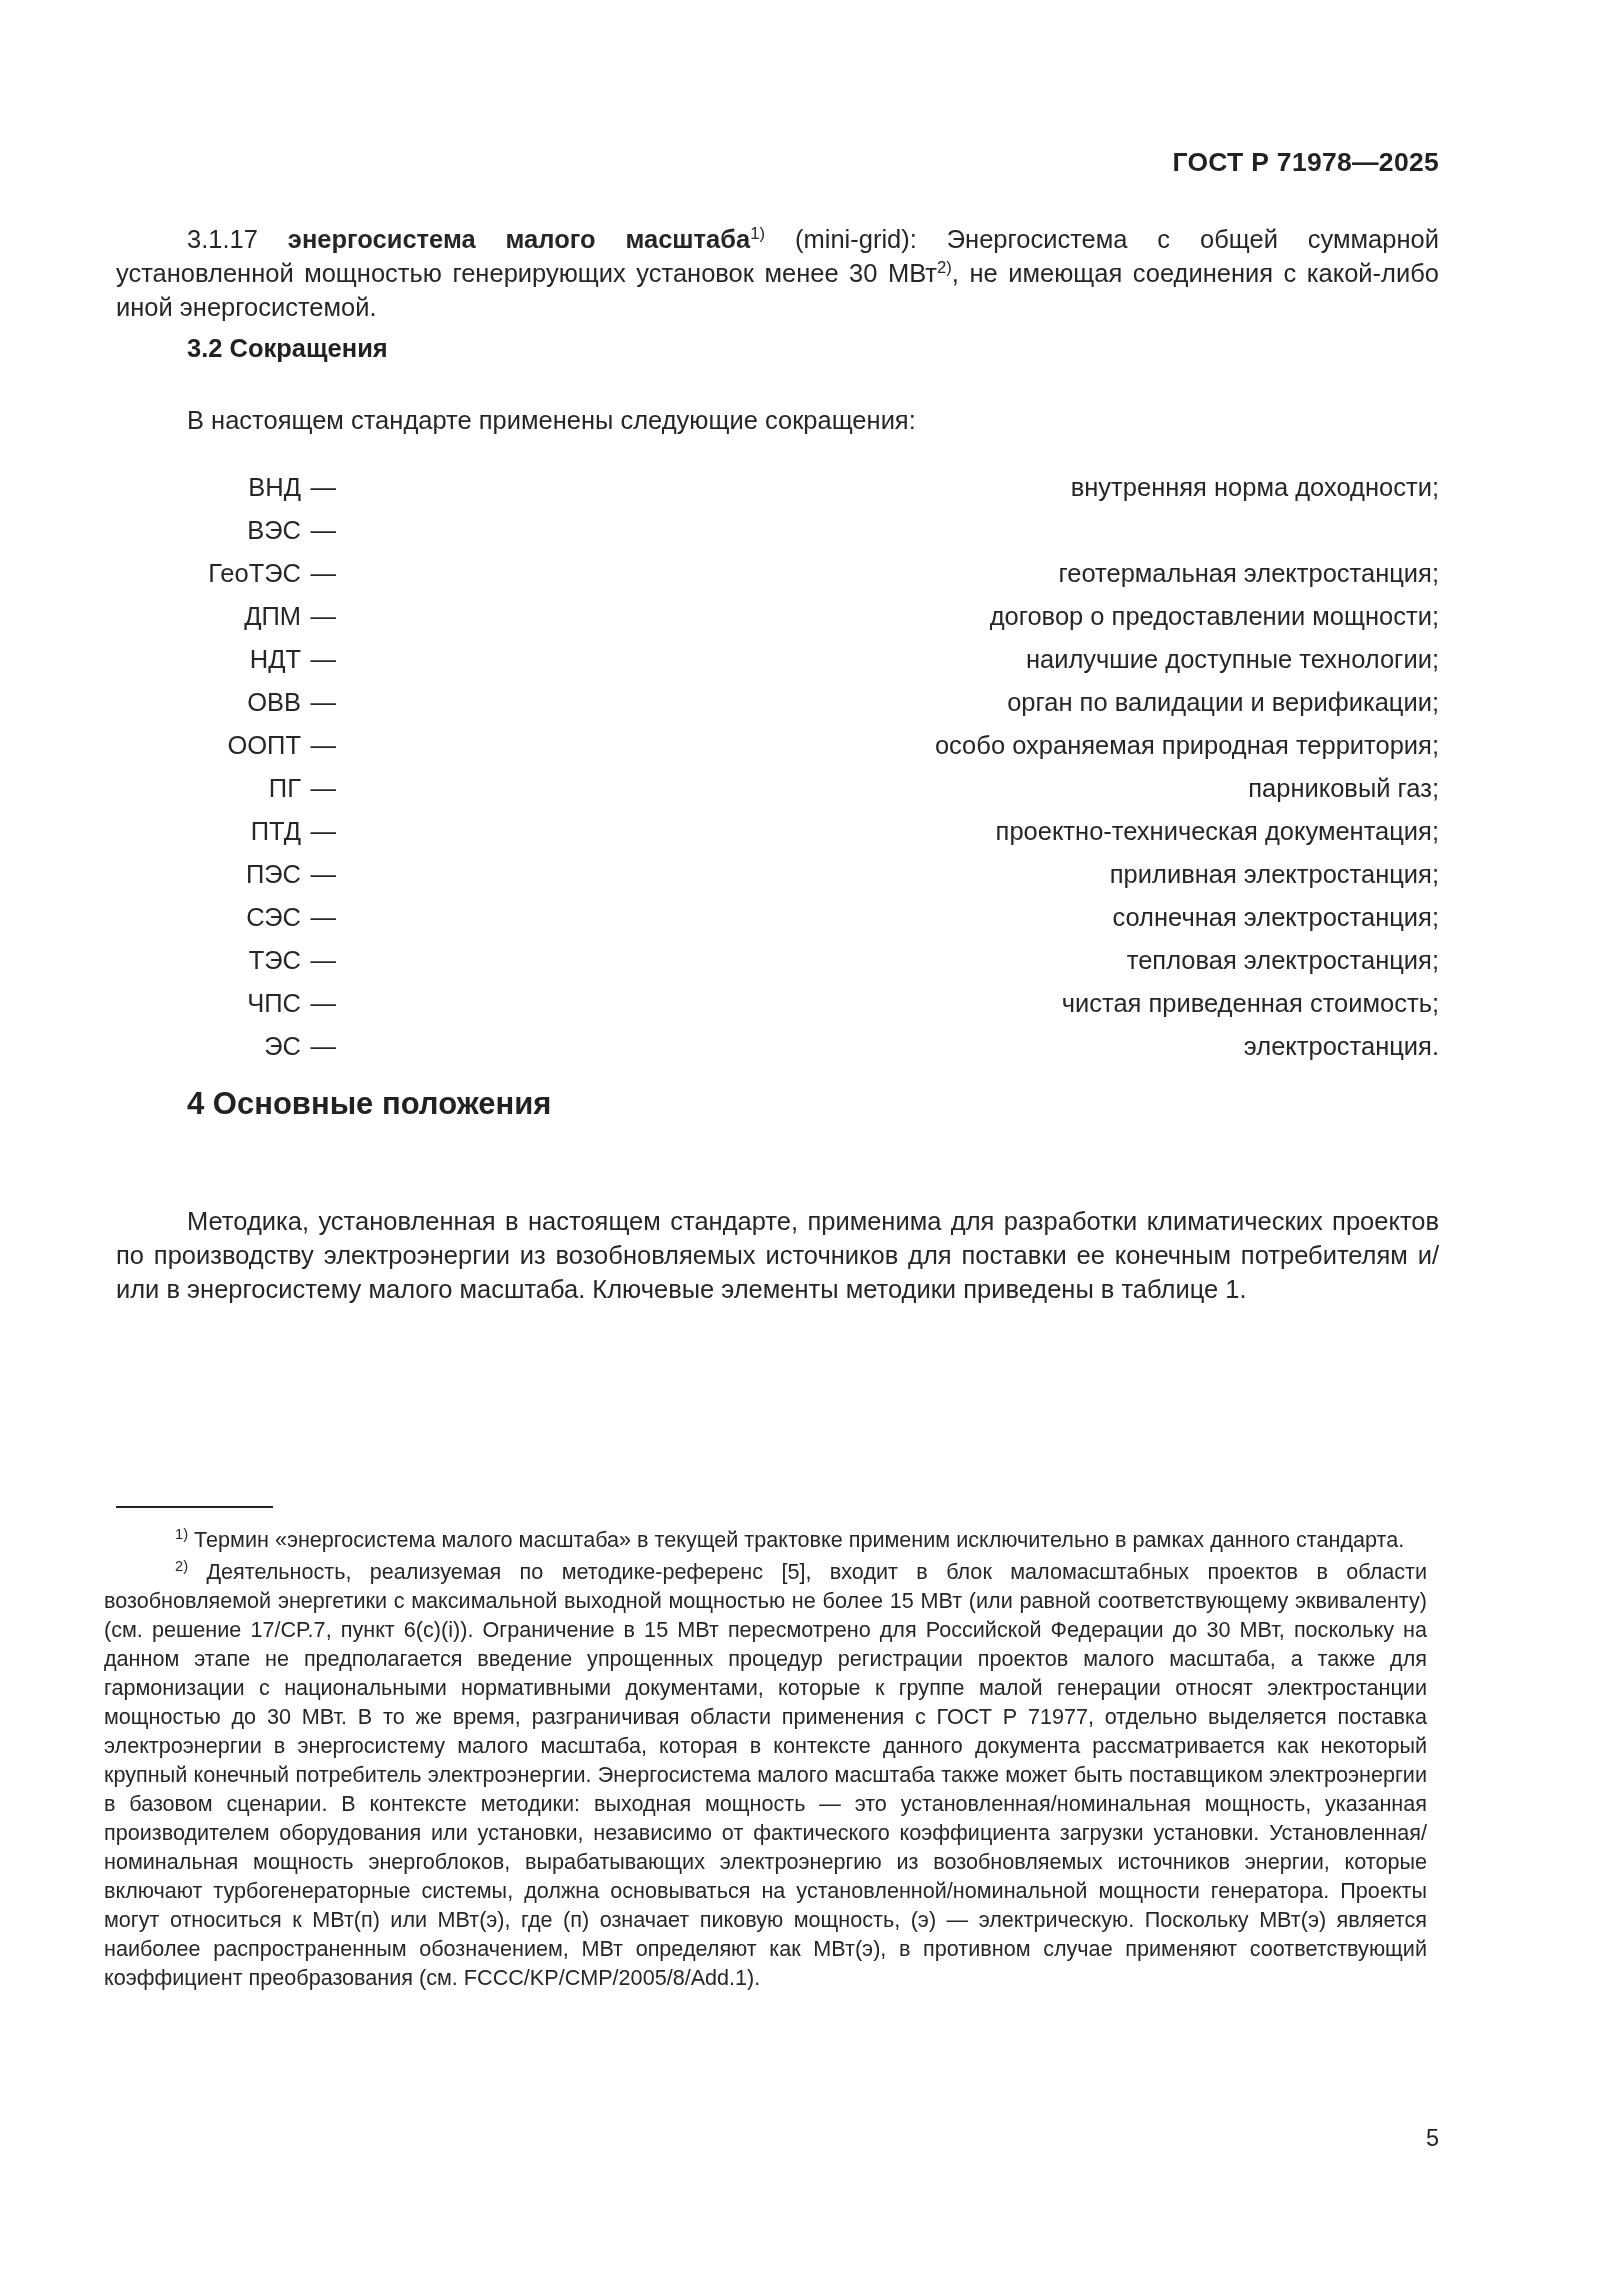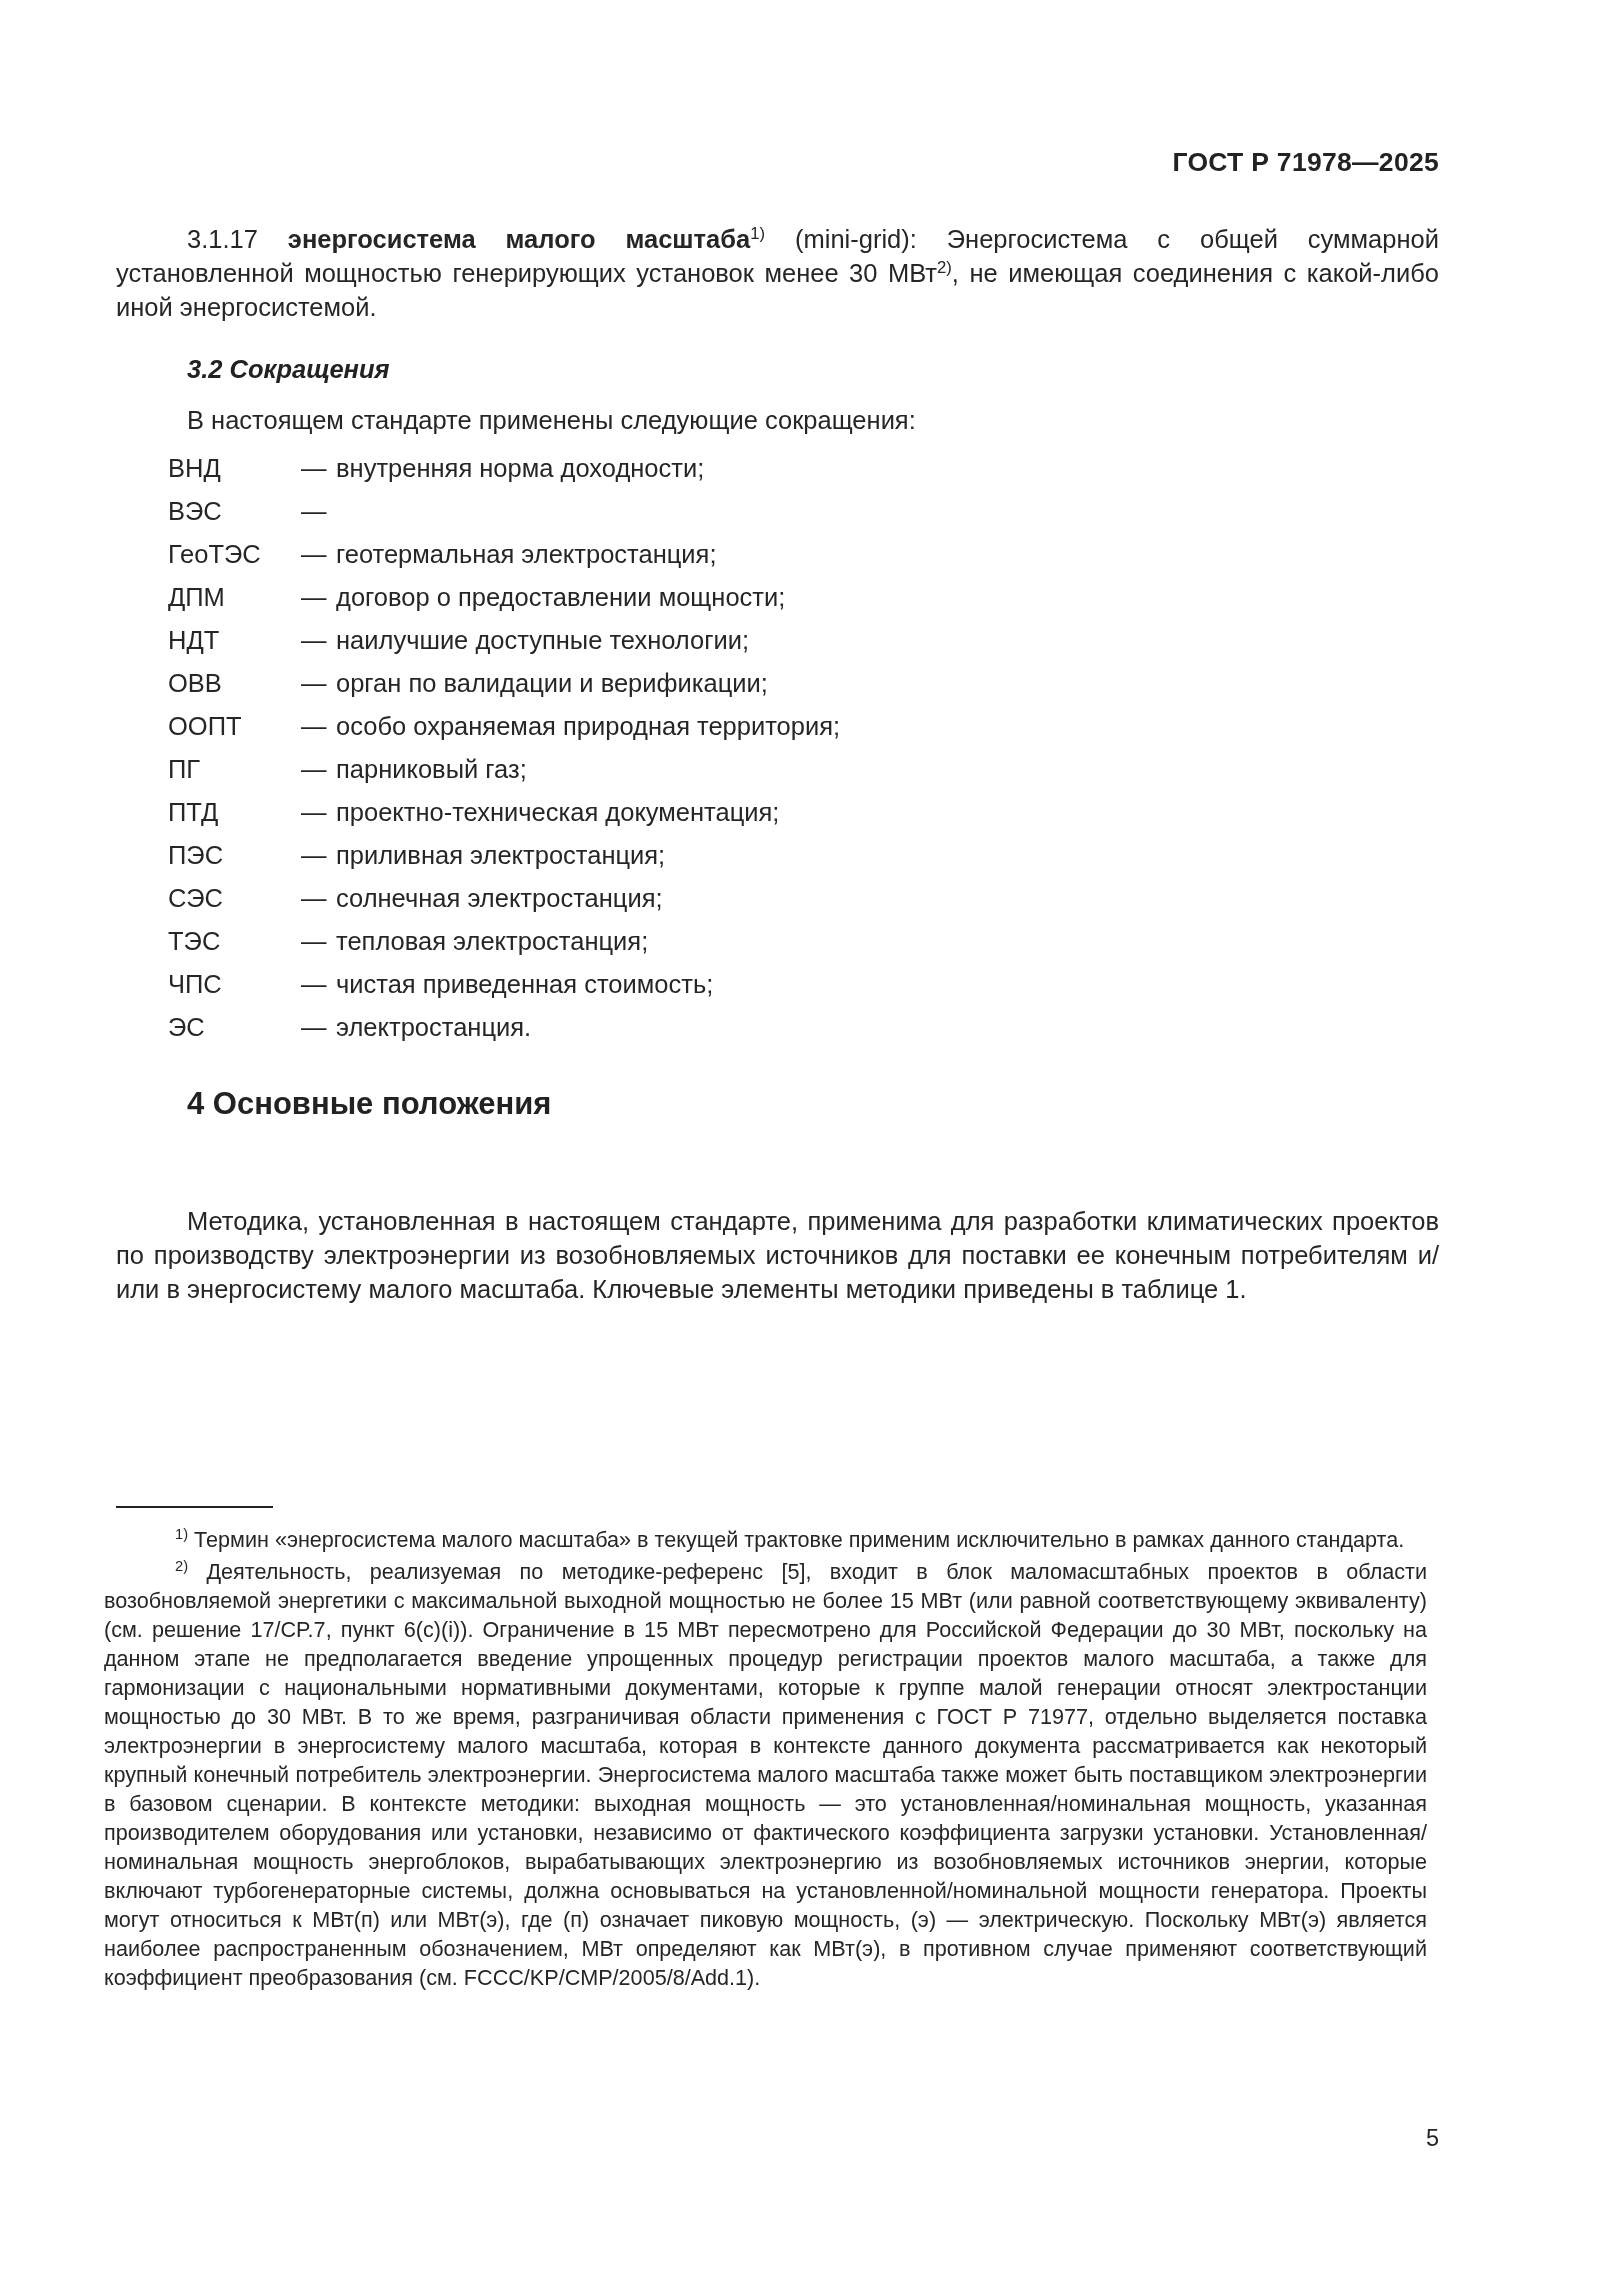--- a/index.html
+++ b/index.html
@@ -40,28 +40,28 @@
 <body>
 
 <div class="page">
 
   <div class="header">ГОСТ Р 71978—2025</div>
 
   <div class="content" style="top: 222px;">
     <p class="para"><span>3.1.17</span> <span class="term">энергосистема малого масштаба</span><sup>1)</sup> <span>(mini-grid):</span> <span>Энергосистема с общей суммарной установленной мощностью генерирующих установок менее 30 МВт</span><sup>2)</sup><span>, не имеющая соединения с какой-либо иной энергосистемой.</span></p>
   </div>
 
-  <div class="content" style="top: 355px; font-style: italic;">
+  <div class="content" style="top: 334px;">
     <h3 class="h2">3.2  Сокращения</h3>
   </div>
   <div class="content" style="top: 406px;">
     <p class="intro">В настоящем стандарте применены следующие сокращения:</p>
   </div>
 
-  <div class="content" style="top: 447px;">
+  <div class="content" style="top: 466px; text-align: right;">
     <ul class="abbr-list">
       <li class="abbr-row">
           <span class="abbr-code">ВНД</span>
           <span class="abbr-dash">—</span>
           <span class="abbr-def">внутренняя норма доходности;</span>
         </li>
       <li class="abbr-row">
           <span class="abbr-code">ВЭС</span>
           <span class="abbr-dash">—</span>
         </li>

